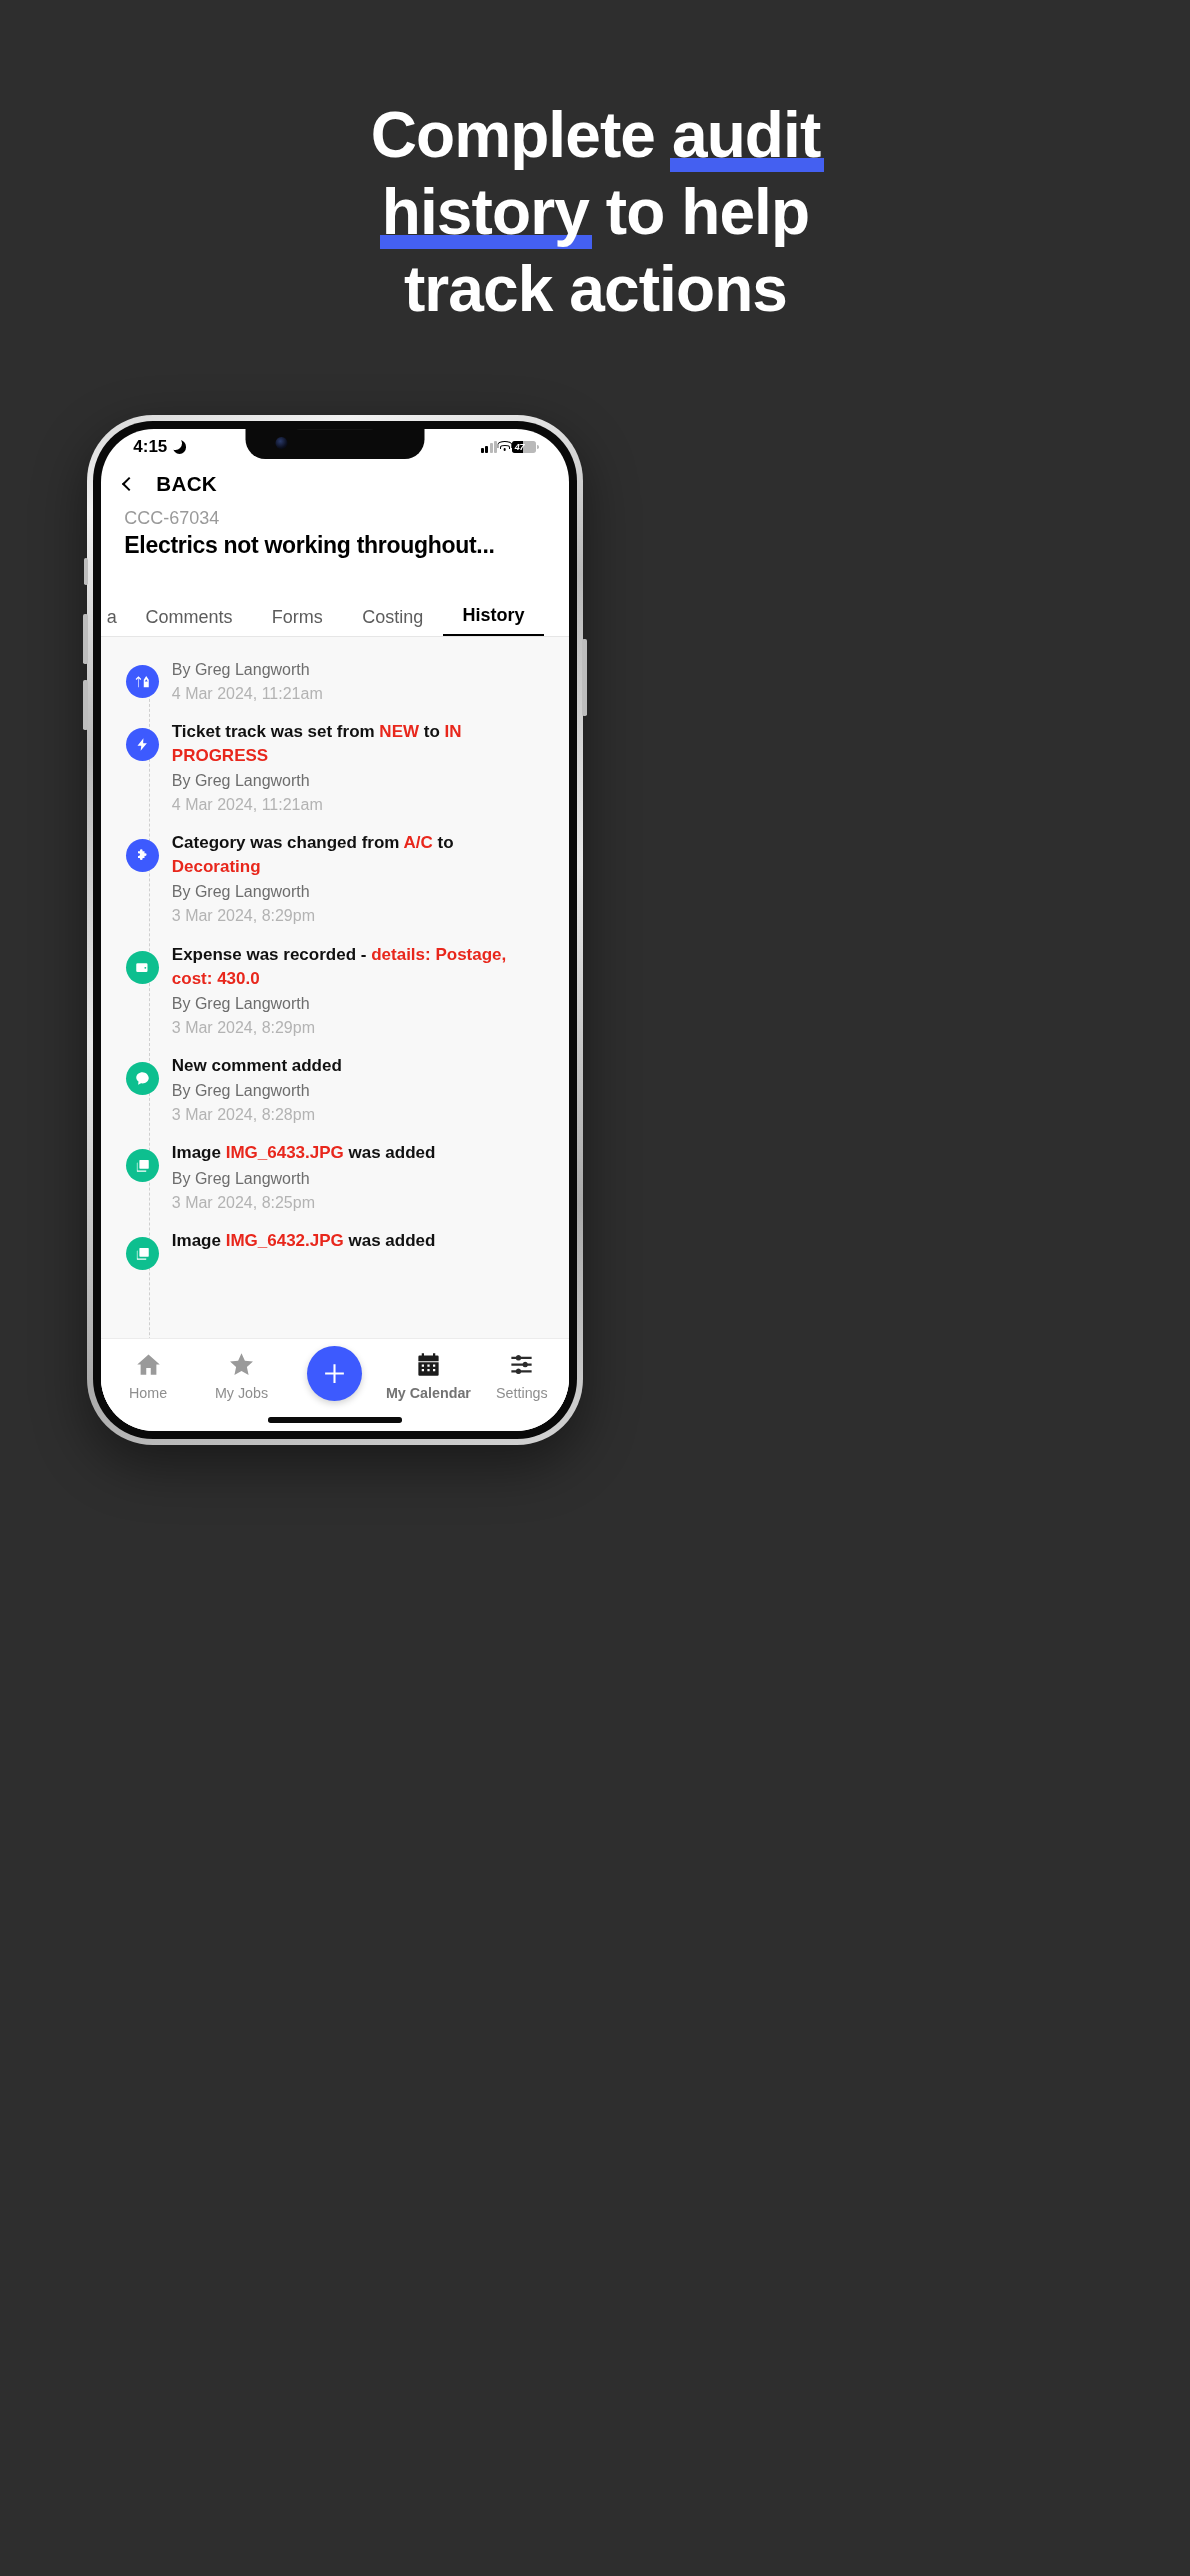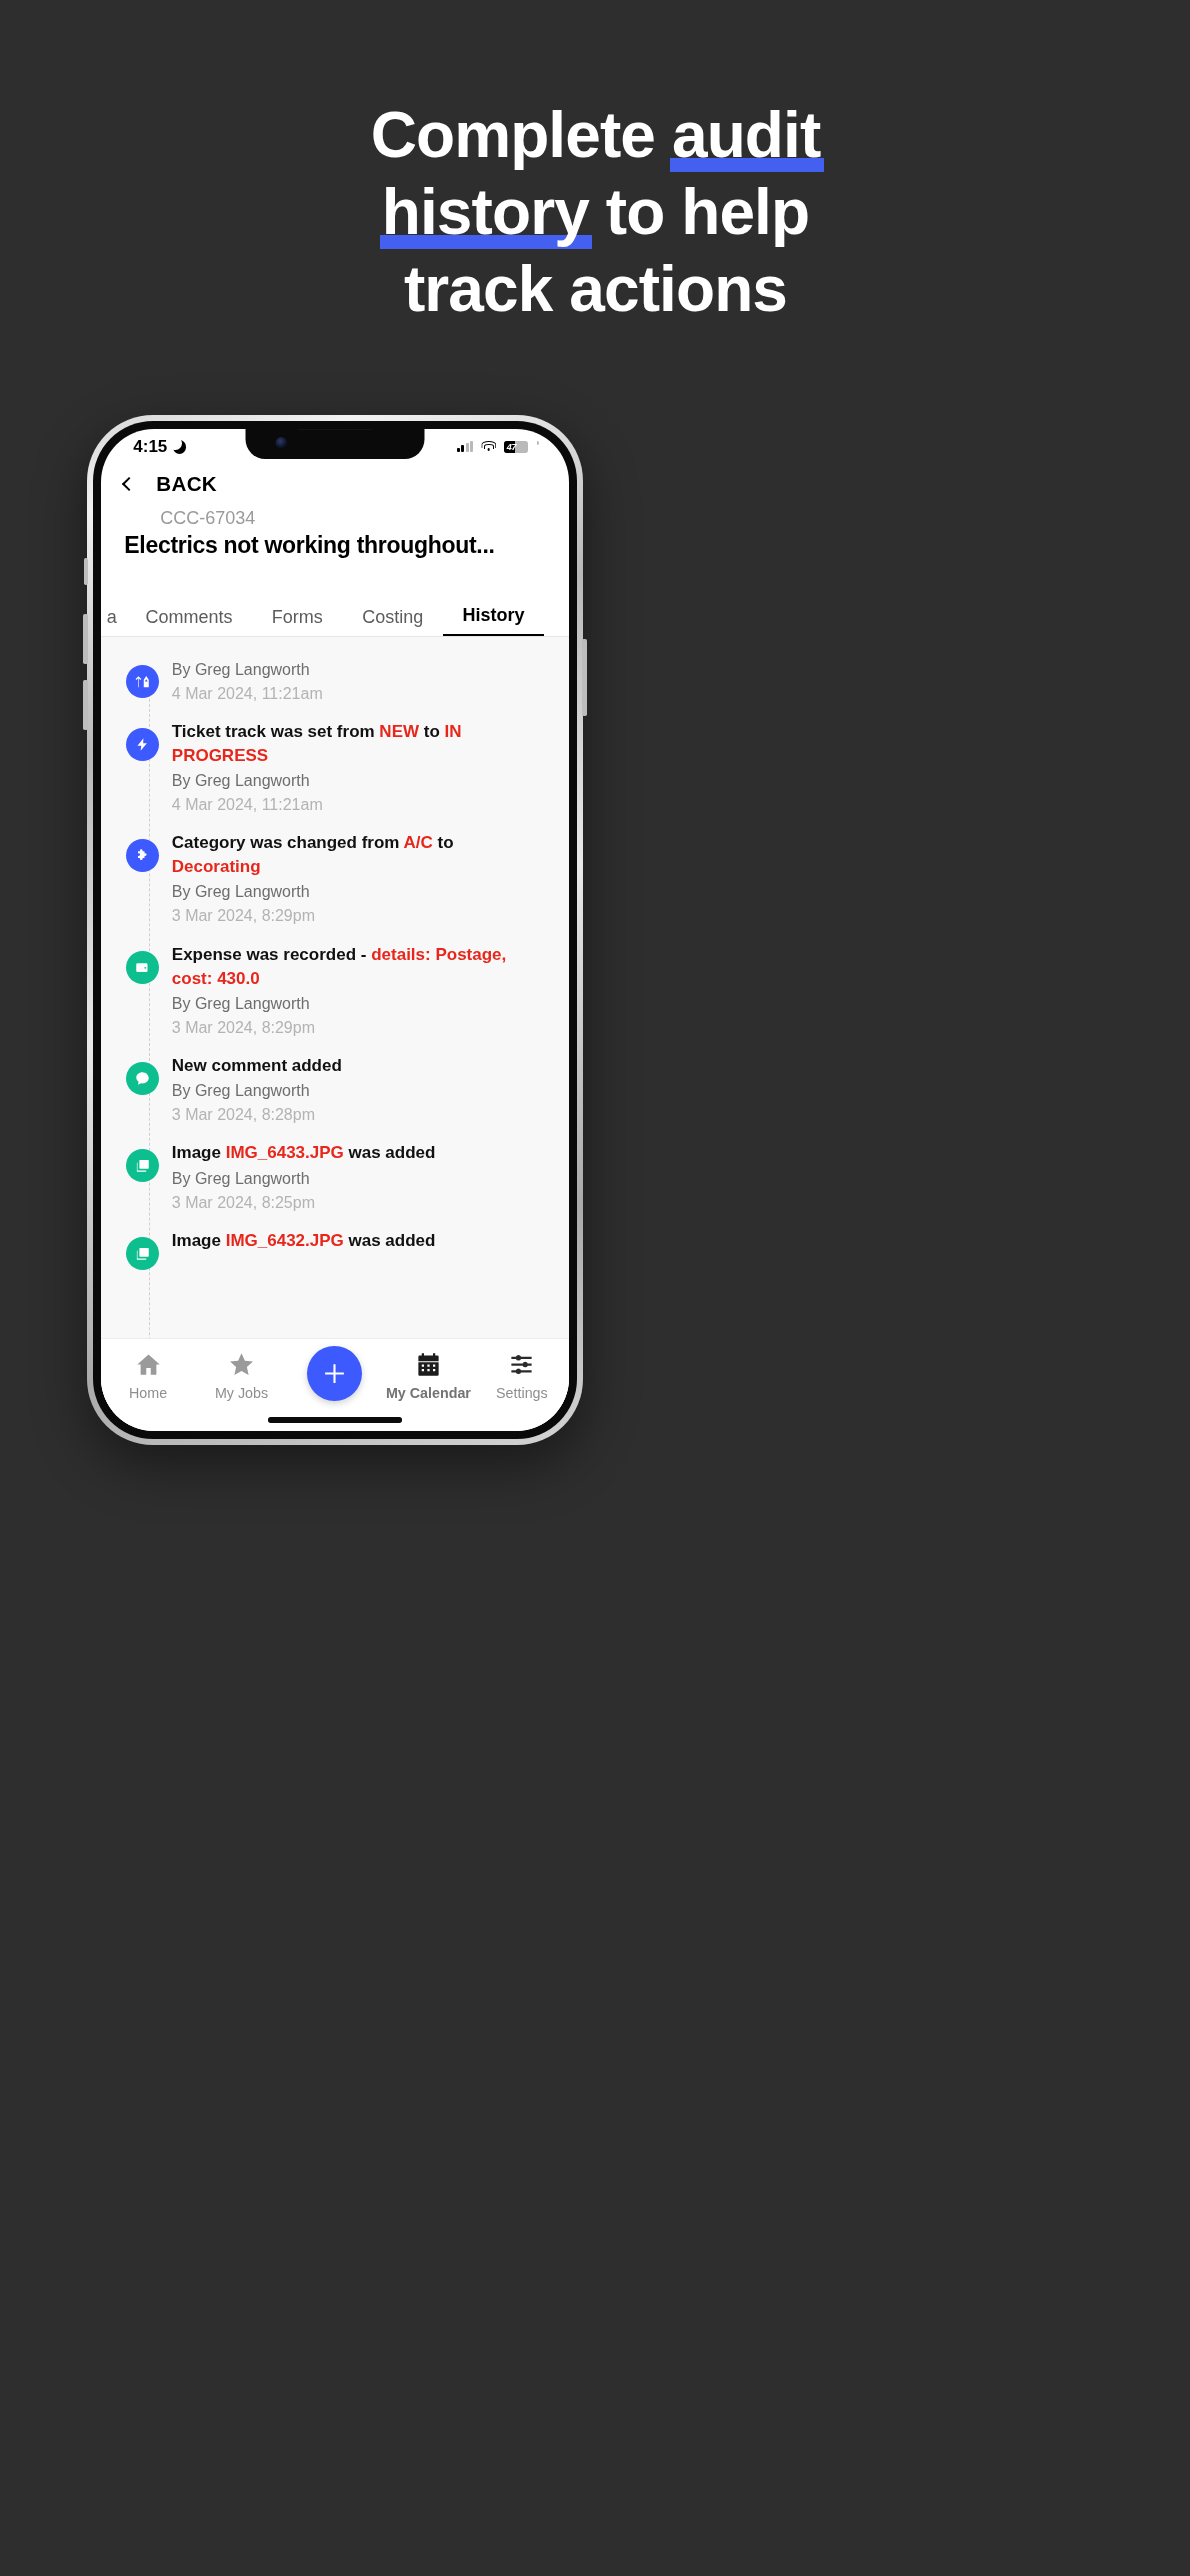--- a/index.html
+++ b/index.html
@@ -112,21 +112,21 @@
   .moon{
     width:13.4px;height:13.4px;position:relative;overflow:hidden;display:inline-block;
   }
   .moon::before{
     content:"";position:absolute;inset:0;border-radius:50%;background:#000;
   }
   .moon::after{
     content:"";position:absolute;left:-4.5px;top:-3.6px;width:13.4px;height:13.4px;
     border-radius:50%;background:#fff;
   }
-  .sb-right{display:flex;align-items:flex-start;gap:8px;font-style:italic;}
+  .sb-right{display:flex;align-items:center;font-style:italic;}
   .bars{display:flex;align-items:flex-end;gap:1.8px;height:11.6px;}
   .bars i{display:block;width:2.7px;background:#000;border-radius:0.9px;}
   .bars i:nth-child(1){height:4.5px;}
   .bars i:nth-child(2){height:7.2px;}
   .bars i:nth-child(3){height:9.8px;background:#b9b9b9;}
   .bars i:nth-child(4){height:11.6px;background:#b9b9b9;}
   .wifi{position:relative;width:15px;height:11.6px;}
   .wifi span{position:absolute;left:50%;transform:translateX(-50%);border:1.8px solid #000;border-bottom:none;border-radius:50% 50% 0 0;}
   .wifi span:nth-child(1){width:13.4px;height:6.3px;top:0;}
   .wifi span:nth-child(2){width:8px;height:3.6px;top:3.6px;}
@@ -140,21 +140,21 @@
   .batt-cap{width:1.8px;height:4.5px;background:#b9b9b9;border-radius:0 1.8px 1.8px 0;margin-left:0.9px;}
 
   
   .app-header{padding:12.5px 23px 0 23px;}
   .back-row{display:flex;align-items:center;gap:22px;cursor:pointer;}
   .chev{
     width:8px;height:8px;border-left:2.3px solid #000;border-bottom:2.3px solid #000;
     transform:rotate(45deg);
   }
   .back-text{font-size:20.6px;font-weight:bold;color:#000;letter-spacing:0.3px;}
-  .ticket-id{margin-top:12.5px;font-size:18px;color:#9a9a9a;margin-left:36px;}
+  .ticket-id{margin-top:12.5px;font-size:18px;color:#9a9a9a;}
   .ticket-title{margin-top:2.7px;font-size:23px;font-weight:bold;color:#000;letter-spacing:-0.3px;}
 
   
   .tabs{
     display:flex;align-items:flex-end;
     gap:0;
     margin-top:36px;
     padding:0 0 0 0;
     border-bottom:0.9px solid #e6e6e6;
     height:41px;

